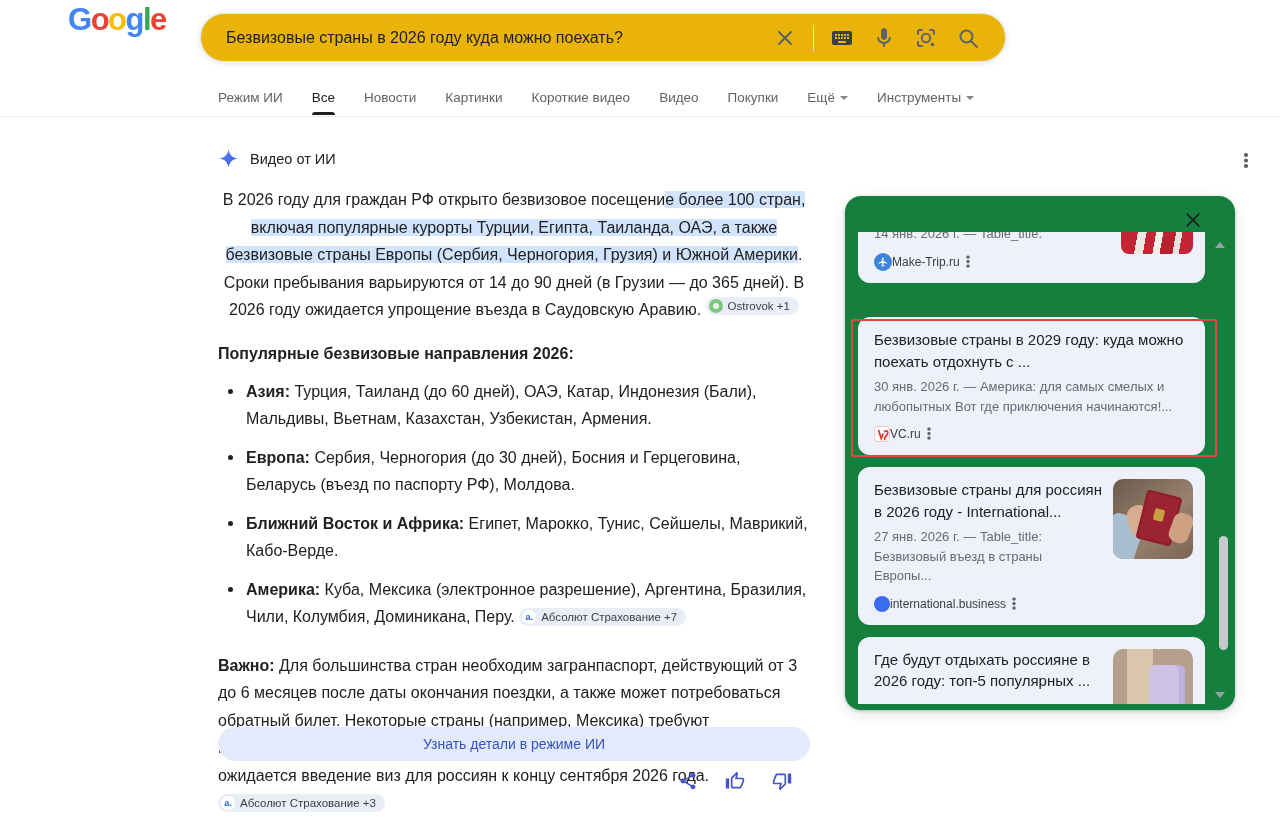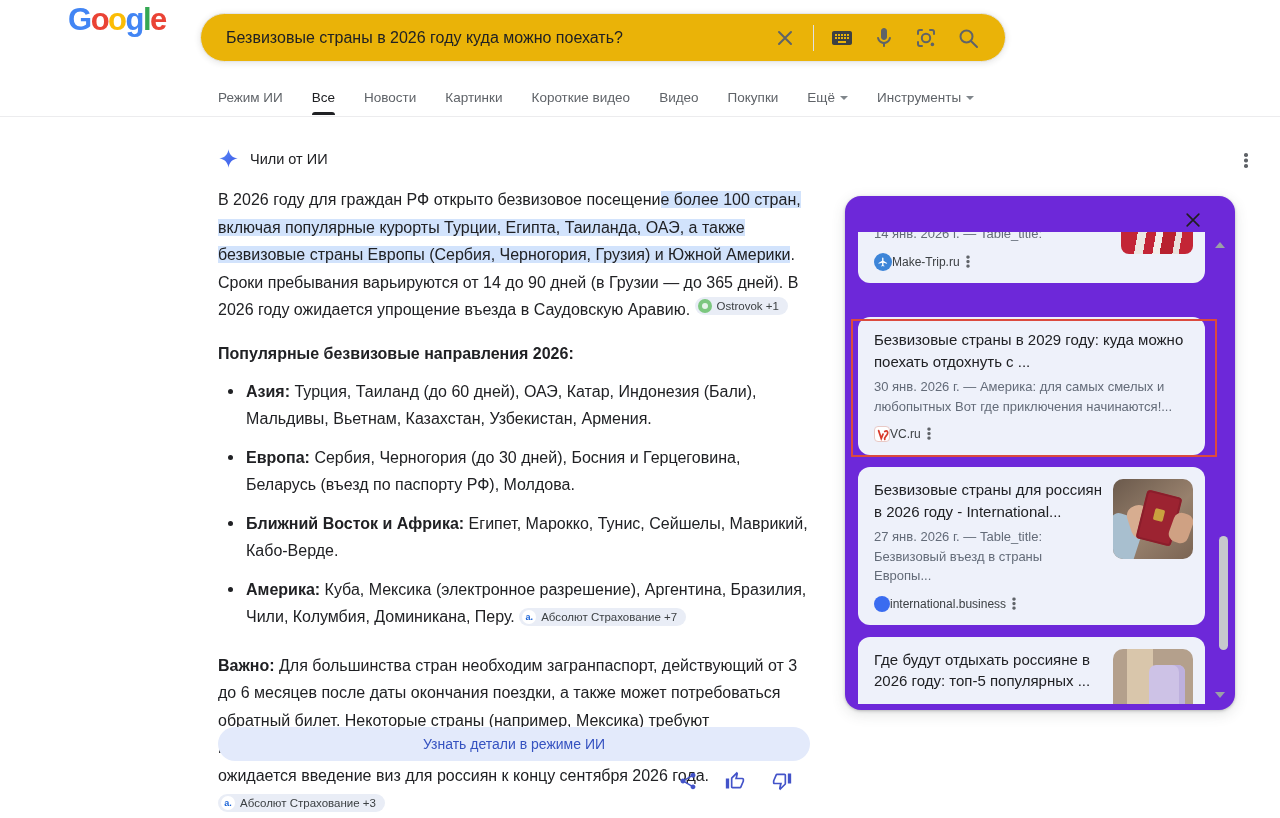--- a/index.html
+++ b/index.html
@@ -28,21 +28,21 @@
   .tab.active::after { content:""; position:absolute; left:0; right:0; bottom:-10px; height:3px;
     background:#202124; border-radius:3px 3px 0 0; }
   .caret { width:0; height:0; border-left:4px solid transparent; border-right:4px solid transparent;
     border-top:4.5px solid #80868b; display:inline-block; }
   .header-divider { position:absolute; left:0; top:116px; width:1280px; height:1px; background:#ececee; }
 
   
   .main { position:absolute; left:218px; top:148px; width:592px; color:#202124; }
   .ai-head { display:flex; align-items:center; gap:11px; margin-bottom:17px; }
   .ai-label { font-size:14.5px; font-weight:500; color:#202124; }
-  .para { font-size:16px; line-height:27.5px; }
+  .para { font-size:16px; line-height:27.5px;text-align:center; }
   mark.hl { background:#d2e3fc; color:inherit; }
   .chip { display:inline-flex; align-items:center; gap:5px; background:#e9edf6; border-radius:12px;
     padding:2px 9px 2px 3px; font-size:11.5px; color:#3c4043; line-height:14px;
     vertical-align:2px; cursor:pointer; white-space:nowrap; }
   .chip .cicon { width:14px; height:14px; border-radius:50%; flex-shrink:0; position:relative; }
   .cicon.green { background:#7cc77f; }
   .cicon.green::after { content:""; position:absolute; left:4px; top:4px; width:6px; height:6px;
     border-radius:50%; background:#e6f4ea; }
   .cicon.white { background:#fff; color:#1a63d8; font-size:9px; font-weight:700;
     display:flex; align-items:center; justify-content:center; }
@@ -62,21 +62,21 @@
   .actions svg { width:20px; height:20px; cursor:pointer; display:block; }
 
   
   .kebab { width:16px; height:18px; position:relative; cursor:pointer; }
   .kebab::before { content:""; position:absolute; left:6px; top:1px; width:3.5px; height:3.5px;
     border-radius:50%; background:#5f6368; box-shadow:0 5.5px 0 #5f6368, 0 11px 0 #5f6368; }
   .page-kebab { position:absolute; left:1238px; top:152px; }
   .kebab.sm { transform:scale(.82); }
 
   
-  .panel { position:absolute; left:845px; top:196px; width:390px; height:514px; background:#6d28d9;
+  .panel { position:absolute; left:845px; top:196px; width:390px; height:514px; background:#15803d;
     border-radius:16px; box-shadow:0 1px 3px rgba(60,64,67,.3), 0 4px 14px rgba(60,64,67,.15); }
   .panel-close { position:absolute; top:14px; right:32px; width:20px; height:20px; color:#1f1f1f; cursor:pointer; }
   .cards { position:absolute; left:13px; top:36px; width:347px; bottom:6px; overflow:hidden;
     display:flex; flex-direction:column; gap:12px; }
   .card { background:#eef1fa; border-radius:12px; padding:12px 16px 12px; position:relative; flex-shrink:0; }
   .card-title { font-size:15px; line-height:21.5px; color:#202124; margin-bottom:5px; cursor:pointer; }
   .card-snip { font-size:13px; line-height:19.5px; color:#636b78; }
   .card-src { display:flex; align-items:center; margin-top:9px; }
   .src-name { font-size:12px; color:#3c4043; cursor:pointer; }
   .has-thumb .card-title, .has-thumb .card-snip { width:228px; }
@@ -196,21 +196,21 @@
     <div class="ai-head">
       <svg width="21" height="21" viewBox="0 0 24 24">
         <defs>
             <linearGradient id="spark" x1="0" y1="0" x2="1" y2="1">
           <stop offset="0" stop-color="#5a8bf7"></stop>
               <stop offset="1" stop-color="#3b55e6"></stop>
         </linearGradient>
           </defs>
         <path fill="url(#spark)" d="M12 1.5c.62 5.9 4.6 9.88 10.5 10.5-5.9.62-9.88 4.6-10.5 10.5-.62-5.9-4.6-9.88-10.5-10.5C7.4 11.38 11.38 7.4 12 1.5z"></path>
       </svg>
-      <span class="ai-label">Чили от ИИ</span>
+      <span class="ai-label">Видео от ИИ</span>
     </div>
 
     <p class="para"><span>В 2026 году для граждан РФ открыто безвизовое посещени</span><mark class="hl">е более 100 стран, включая популярные курорты Турции, Египта, Таиланда, ОАЭ, а также безвизовые страны Европы (Сербия, Черногория, Грузия) и Южной Америки</mark><span>. Сроки пребывания варьируются от 14 до 90 дней (в Грузии — до 365 дней). В 2026 году ожидается упрощение въезда в Саудовскую Аравию.</span>
       <span class="chip">
           <span class="cicon green"></span>
           <span>Ostrovok +1</span>
         </span>
     </p>
 
     <div class="subhead">Популярные безвизовые направления 2026:</div>

